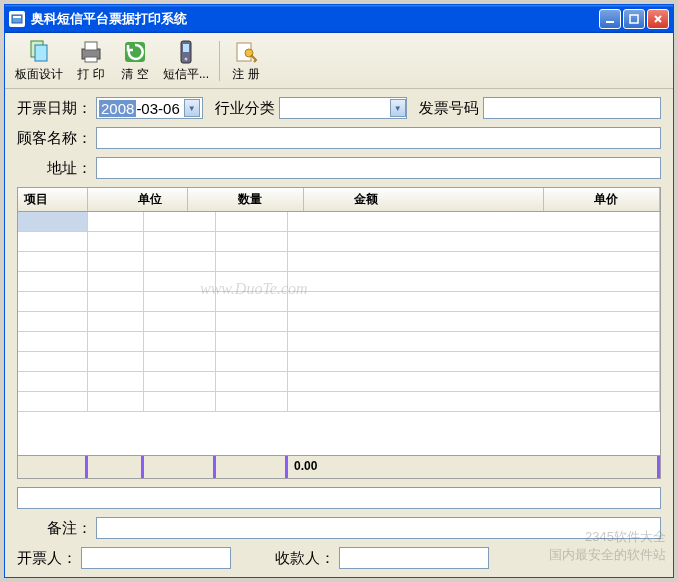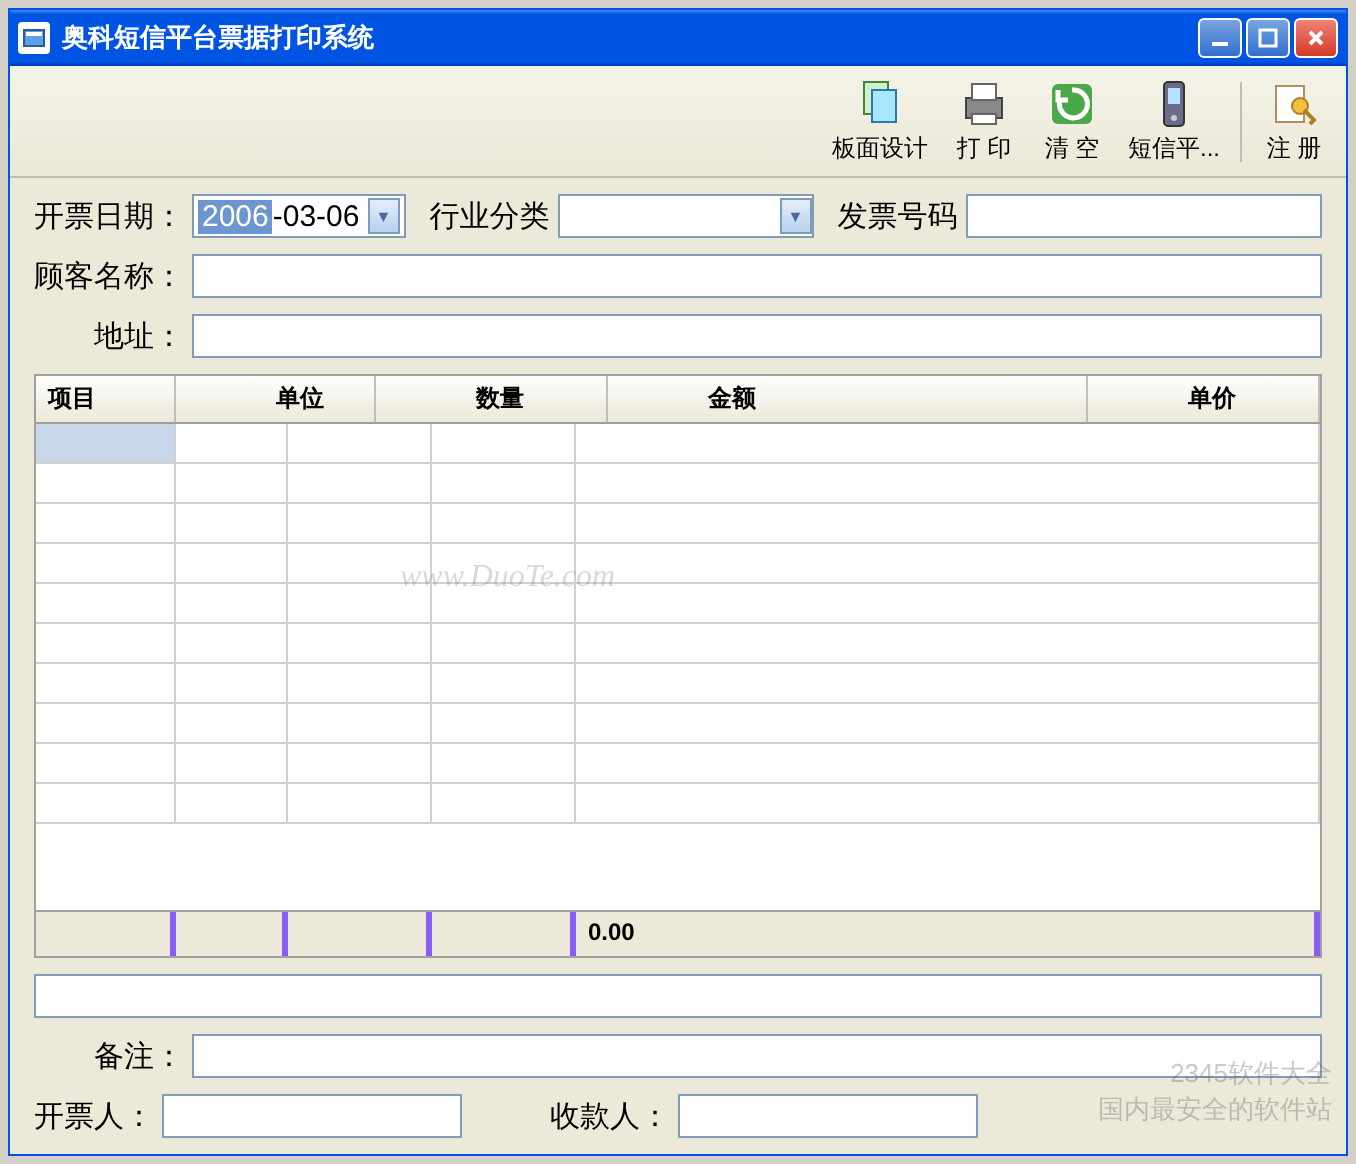--- a/index.html
+++ b/index.html
@@ -61,21 +61,20 @@
 .win-btn.close {
   background: linear-gradient(to bottom, #f08277, #d43a27);
 }
 .toolbar {
   height: 56px;
   background: linear-gradient(to bottom, #f5f3e9, #ebe8d7);
   border-bottom: 1px solid #c0beb0;
   display: flex;
   align-items: center;
   padding: 2px 4px;
-  justify-content: flex-end;
 }
 .tool-btn {
   display: flex;
   flex-direction: column;
   align-items: center;
   justify-content: center;
   padding: 2px 6px;
   cursor: pointer;
   font-size: 12px;
   color: #000;
@@ -319,21 +318,21 @@
           </svg>
       </div>
       <span>注 册</span>
     </div>
   </div>
 
   <div class="content">
     <div class="row">
       <label>开票日期：</label>
       <div class="date-field">
-        <span class="date-hl">2006</span>
+        <span class="date-hl">2008</span>
           <span>-03-06</span>
         <div class="dd-btn">▼</div>
       </div>
       <label style="margin-left:8px">行业分类</label>
       <div class="combo">
         <input type="text" style="width: 110px;">
         <div class="dd-btn">▼</div>
       </div>
       <label style="margin-left:8px">发票号码</label>
       <input class="text-input" style="flex: 1 1 0%;">

